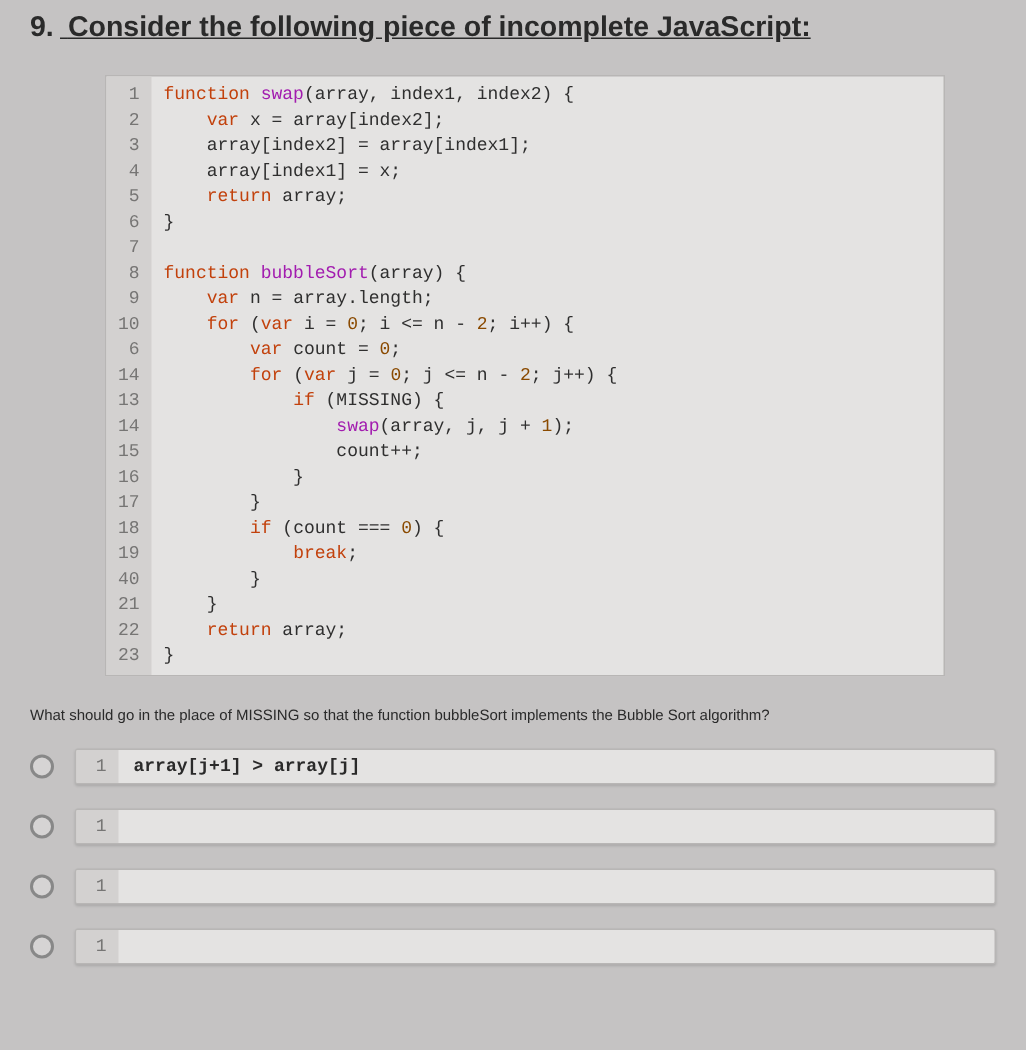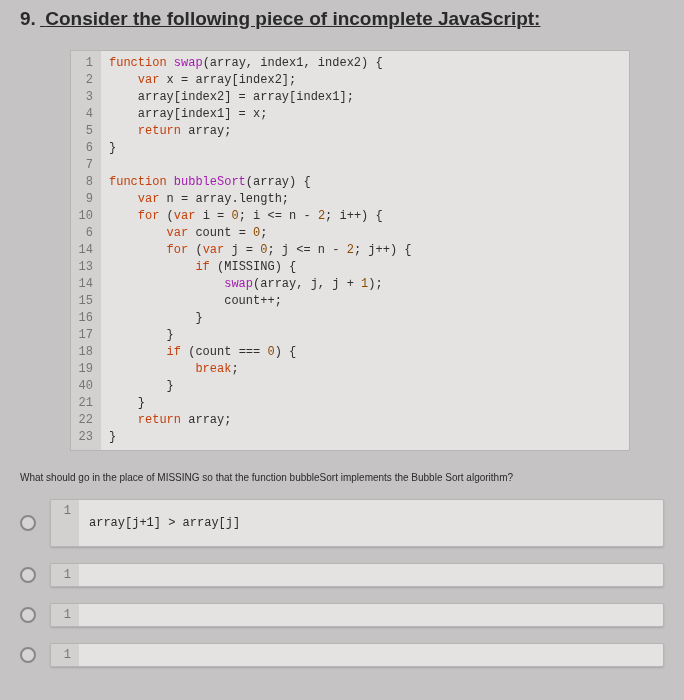--- a/index.html
+++ b/index.html
@@ -78,22 +78,23 @@
       box-shadow: 0 1px 2px rgba(0,0,0,0.15);
     }
     .option-code .ogutter {
       background: #d3d1d0;
       color: #767574;
       text-align: right;
       padding: 0 8px;
       min-width: 28px;
     }
     .option-code .ocode {
-      padding: 12px 10px;
+      padding: 0 10px;
       white-space: pre;
+      font-weight: bold;
     }
   </style>
 </head>
 <body>
 
 <div class="question-header">
   <span class="qnum">9.</span>
   <span>Consider the following piece of incomplete JavaScript:</span>
 </div>
 

